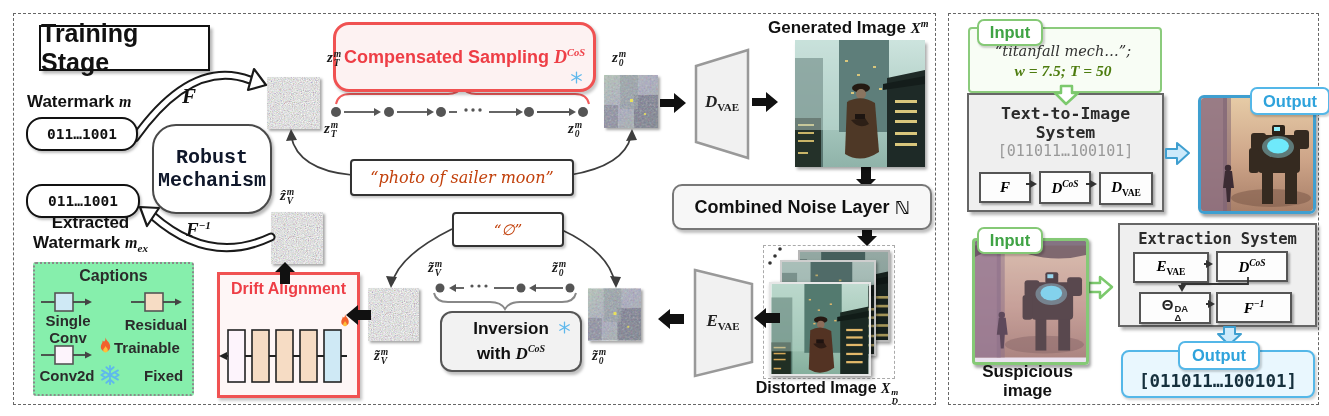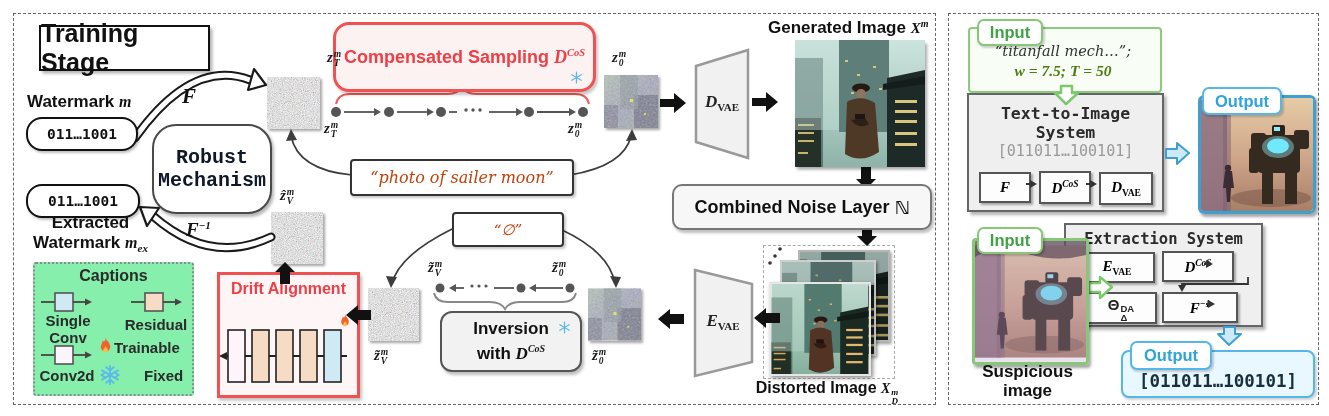--- a/index.html
+++ b/index.html
@@ -28,21 +28,21 @@
   .mathit{font-family:"Liberation Serif",serif;font-style:italic;font-weight:bold;}
   .zlab{font-family:"Liberation Serif",serif;font-style:italic;font-weight:bold;font-size:15px;
         color:#1a1a1a;display:inline-flex;align-items:center;z-index:5;}
   .st{display:inline-flex;flex-direction:column;font-size:9.5px;line-height:9px;margin-left:1px;
       transform:translateY(1.5px);}
   .greenlabel{background:#fff;border:2.8px solid #85c976;border-radius:7px;color:#3fa344;
               font-weight:bold;font-size:16.5px;display:flex;align-items:center;justify-content:center;
               box-shadow:1.5px 2px 2px rgba(0,0,0,.18);z-index:6;}
   .bluelabel{background:#fff;border:2.8px solid #54b7e8;border-radius:7px;color:#2fa3dc;
              font-weight:bold;font-size:16.5px;display:flex;align-items:center;justify-content:center;
-             box-shadow:1.5px 2px 2px rgba(0,0,0,.18);z-index:6;}
+             box-shadow:1.5px 2px 2px rgba(0,0,0,.18);z-index:6;margin-left:48px;}
   .imgframe{z-index:4;overflow:hidden;box-shadow:2px 2.5px 3px rgba(0,0,0,.35);}
   .noise-sq{z-index:2;box-shadow:1.5px 2px 2.5px rgba(0,0,0,.35);}
   svg.blk{display:block;}
   #wires{position:absolute;left:0;top:0;z-index:3;pointer-events:none;}
   .lgd{position:absolute;font-weight:bold;color:#2b2b2b;z-index:4;}
 </style>
 </head>
 <body>
 
 <div id="stage">
@@ -580,21 +580,21 @@
       <use href="#mech" width="111" height="121"></use>
       <rect width="111" height="121" fill="#b897c4" opacity="0.28"></rect>
       <path d="M0,0 L111,0 L111,14 Q80,22 50,12 Q20,4 0,16 Z" fill="#5a4656" opacity="0.7"></path>
     </svg>
   </div>
   <div class="abs" style="left:962px;top:362px;width:131px;text-align:center;font-size:17px;font-weight:bold;color:#111;line-height:19px;z-index:4;">
     <div>Suspicious</div>
     <div>image</div>
   </div>
 
-  <div class="sysbox abs" style="left:1064px;top:223px;width:195px;height:100px;">
+  <div class="sysbox abs" style="left:1118px;top:223px;width:195px;height:100px;">
     <div class="abs mono" style="left:0;top:5px;width:195px;text-align:center;font-weight:bold;font-size:15.5px;color:#2b2b2b;">
       <span>Extraction System</span>
     </div>
     <div class="minibox abs" style="left:13px;top:27px;width:72px;height:27px;">
       <span class="mathit" style="font-size:15px;"><span>E</span><sub style="font-size:9.5px;font-style:normal;">VAE</sub></span>
     </div>
     <div class="minibox abs" style="left:96px;top:26px;width:68px;height:27px;">
       <span class="mathit" style="font-size:15px;"><span>D</span><sup style="font-size:9.5px;">CoS</sup></span>
     </div>
     <div class="minibox abs" style="left:19px;top:67px;width:68px;height:28px;">

